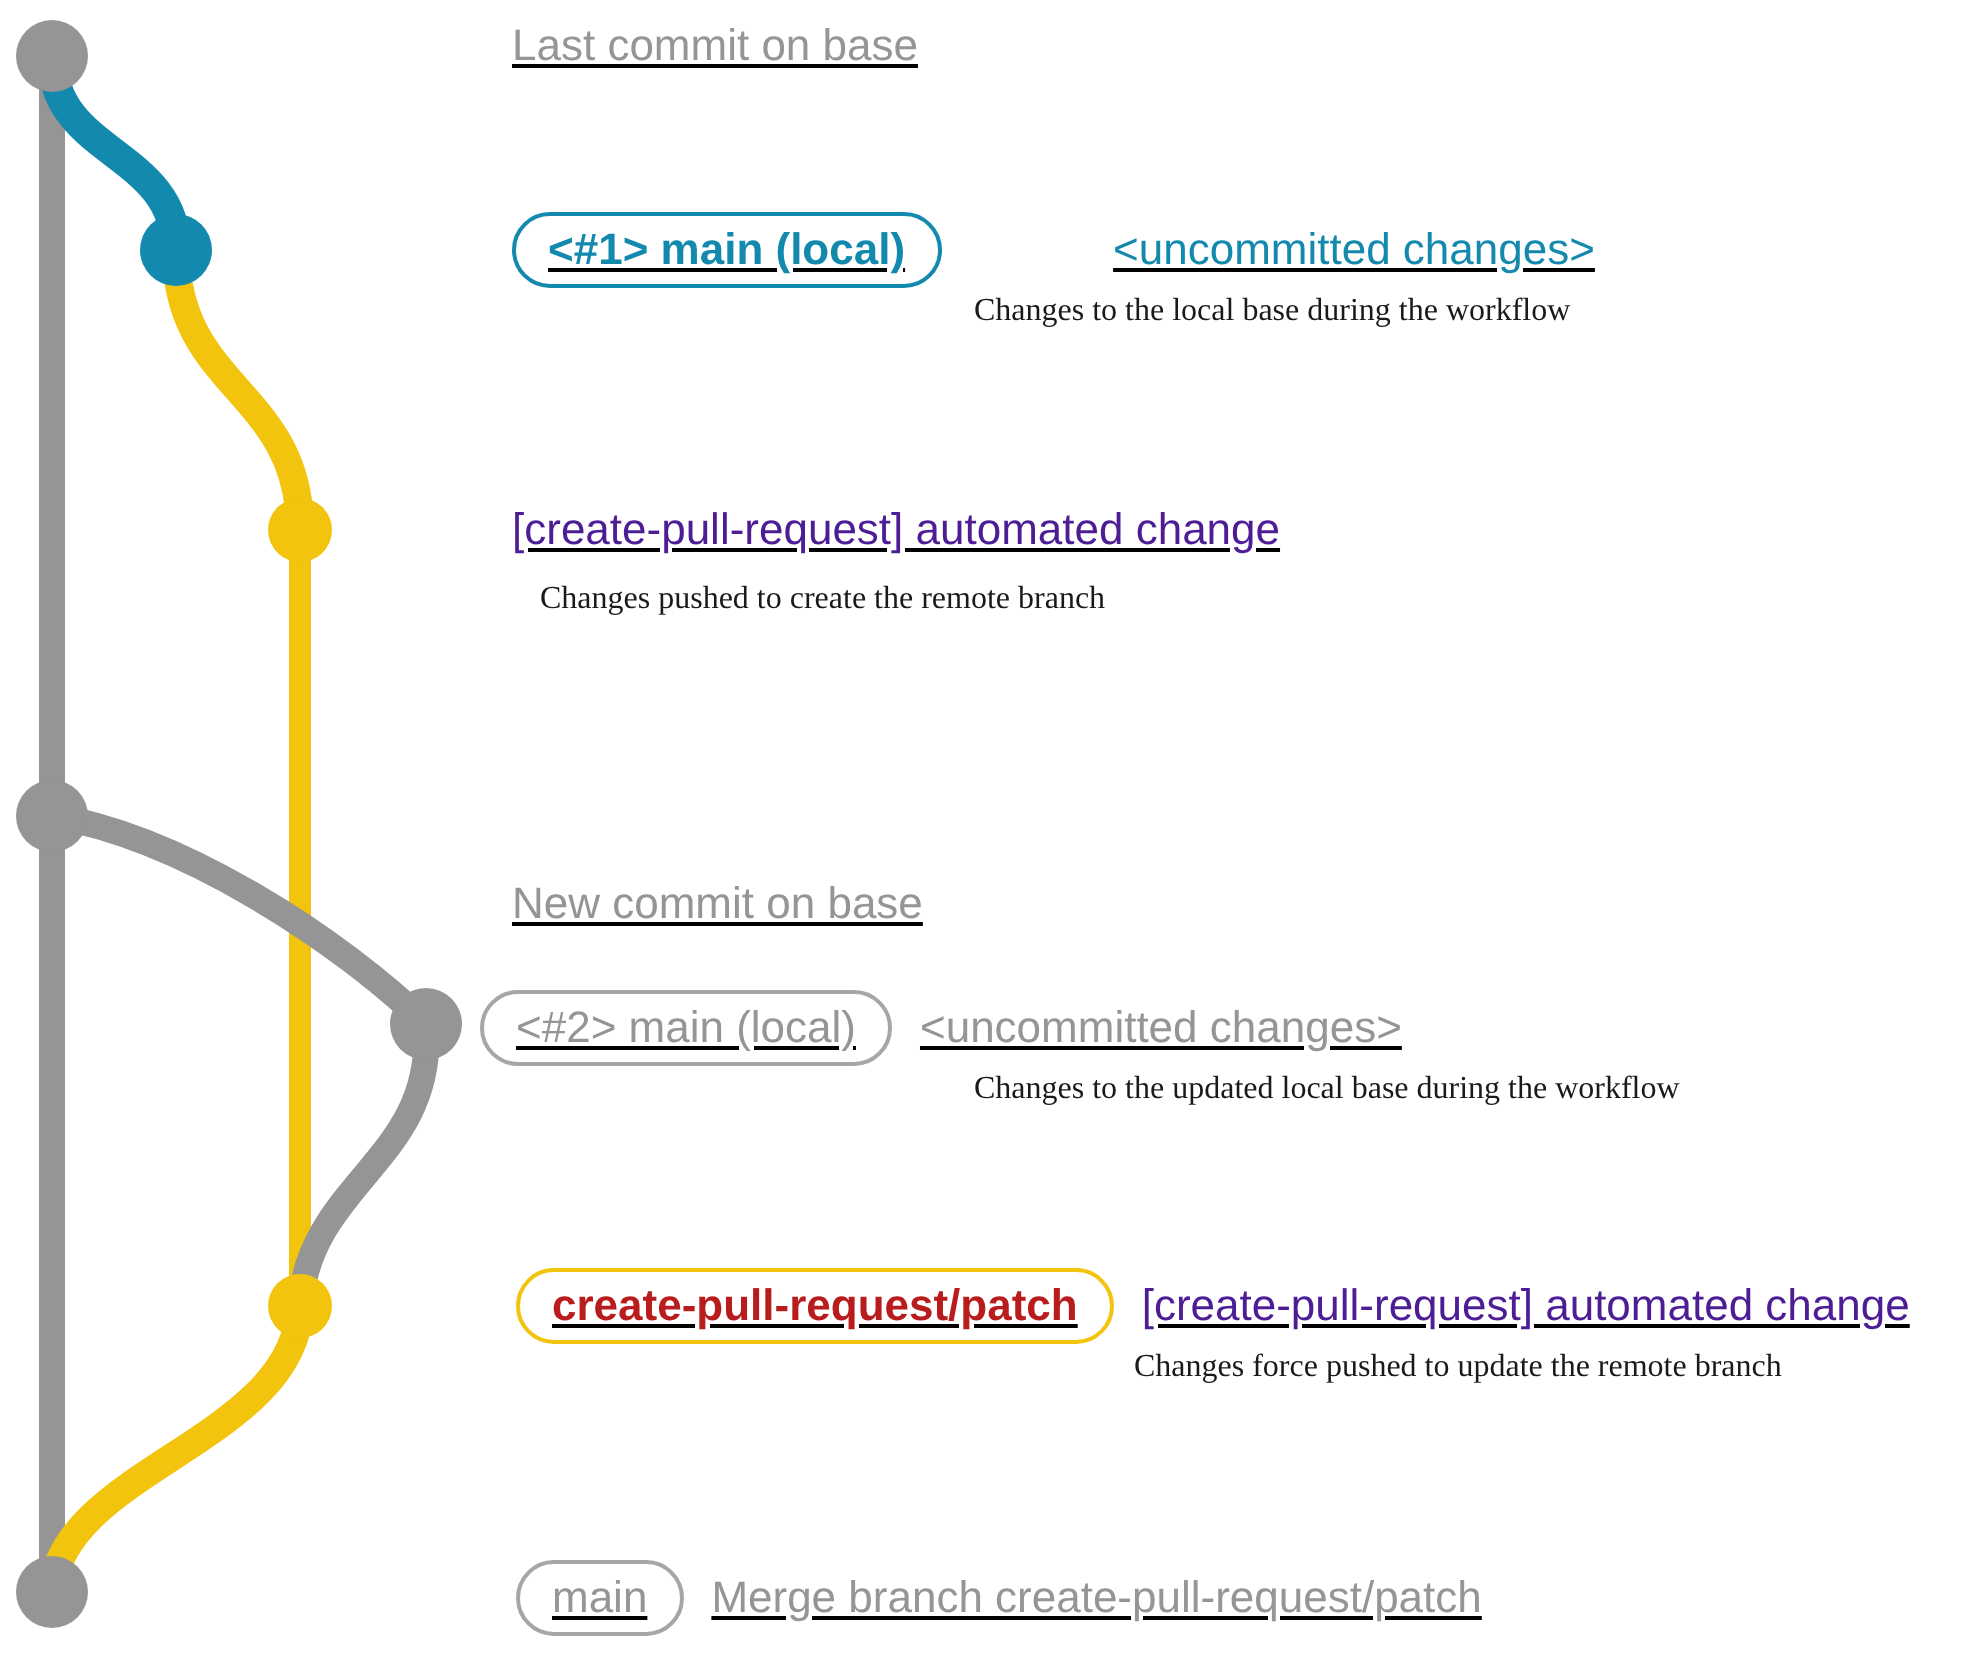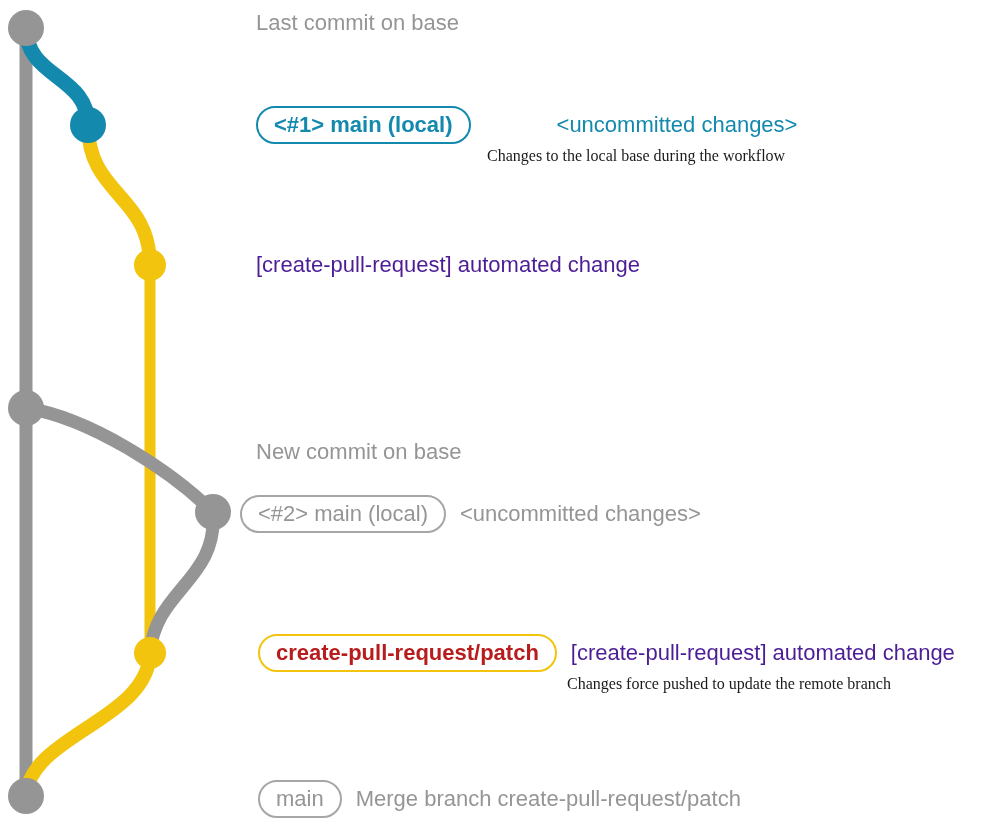--- a/index.html
+++ b/index.html
@@ -30,20 +30,21 @@
     left: 0;
     top: 0;
     width: 981px;
     height: 827px;
   }
 
   .row {
     position: absolute;
     display: flex;
     align-items: center;
+    text-decoration: underline;
   }
 
   
   .headline {
     font-family: "Liberation Sans", sans-serif;
     font-size: 22px;
     font-weight: 400;
     white-space: nowrap;
     line-height: 1;
   }
@@ -123,30 +124,32 @@
   <div class="row" style="left:256px; top:106px;gap:36px;">
     <span class="pill blue">&lt;#1&gt; main (local)</span>
     <span class="pill-gap"></span>
     <span class="headline blue">&lt;uncommitted changes&gt;</span>
   </div>
   <div class="description" style="left:487px; top:148px;">Changes to the local base during the workflow</div>
 
   <div class="row" style="left:256px; top:254px;">
     <span class="headline yellow">[create-pull-request] automated change</span>
   </div>
+  <div class="description" style="left:270px; top:292px;">Changes pushed to create the remote branch</div>
 
   <div class="row" style="left:256px; top:399px;margin-top:42px;">
     <span class="headline gray">New commit on base</span>
   </div>
 
   <div class="row" style="left:240px; top:495px;">
     <span class="pill gray">&lt;#2&gt; main (local)</span>
     <span class="pill-gap"></span>
     <span class="headline gray">&lt;uncommitted changes&gt;</span>
   </div>
+  <div class="description" style="left:487px; top:537px;">Changes to the updated local base during the workflow</div>
 
   <div class="row" style="left:258px; top:634px;">
     <span class="pill yellow">create-pull-request/patch</span>
     <span class="pill-gap"></span>
     <span class="headline yellow">[create-pull-request] automated change</span>
   </div>
   <div class="description" style="left:567px; top:676px;">Changes force pushed to update the remote branch</div>
 
   <div class="row" style="left:258px; top:780px;">
     <span class="pill gray">main</span>

